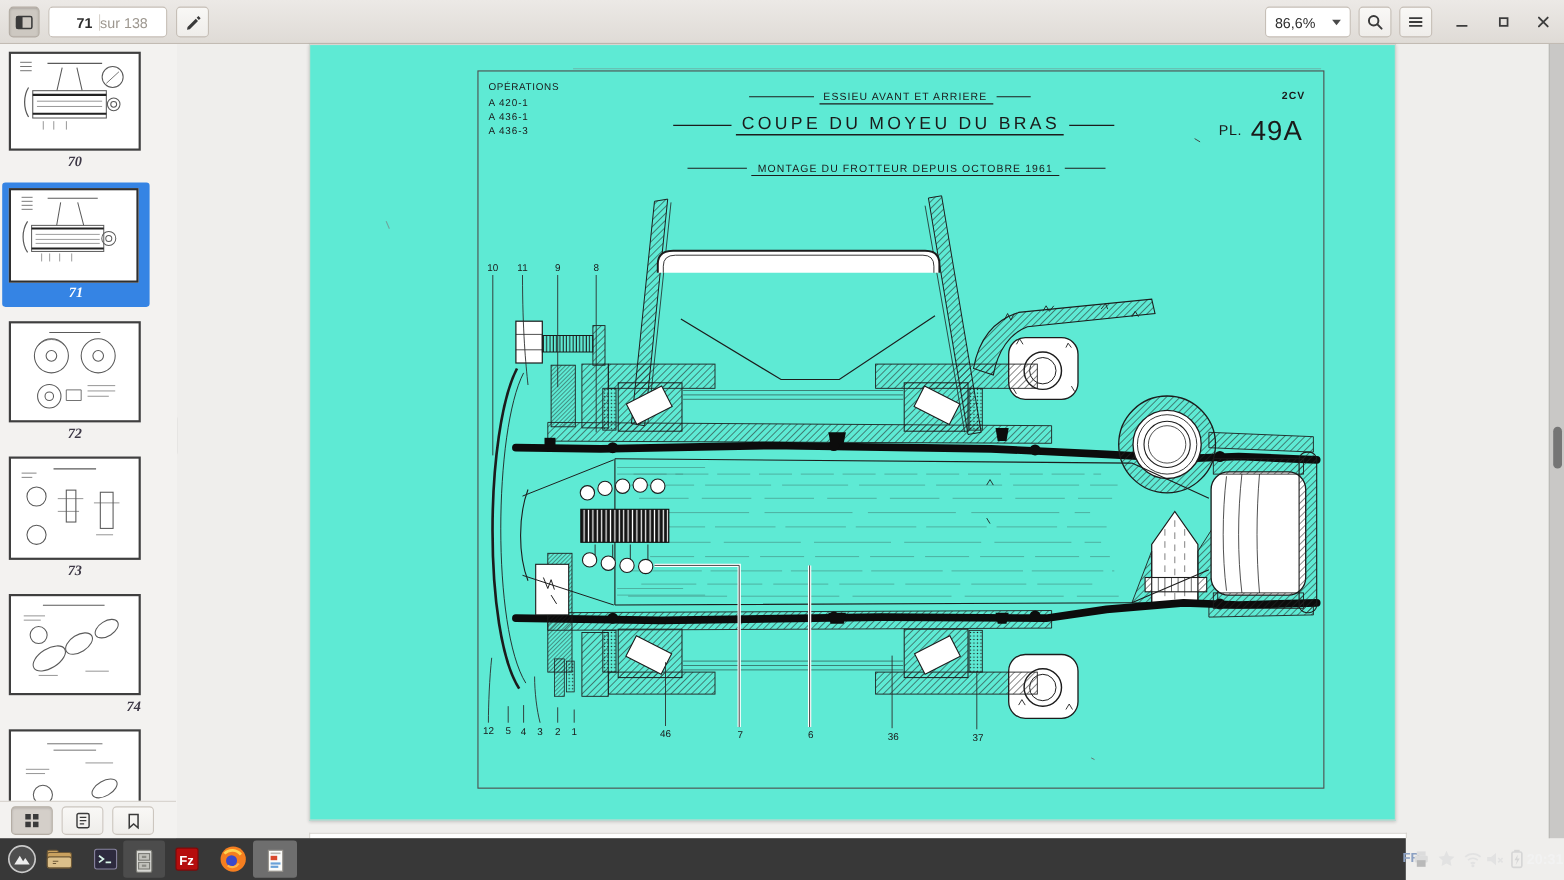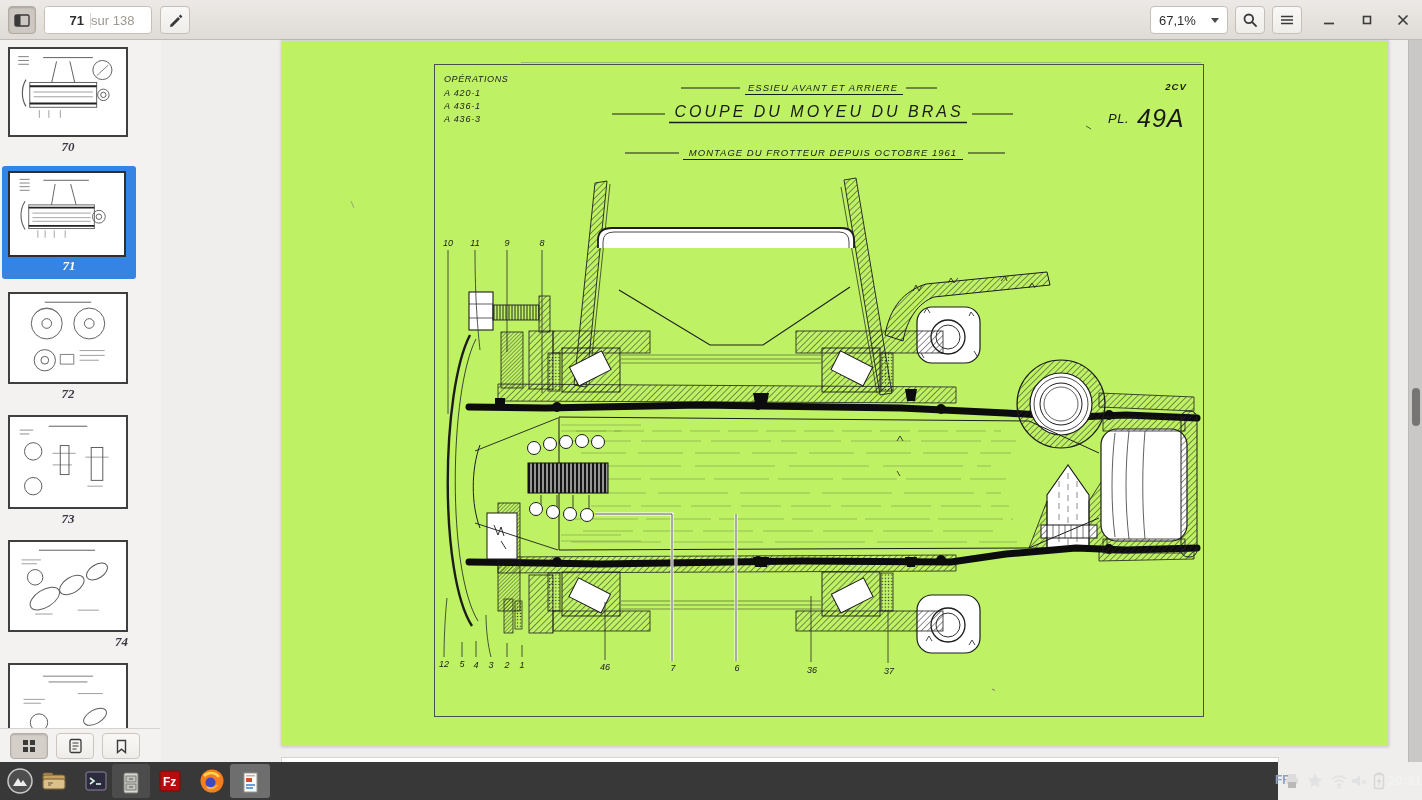--- a/index.html
+++ b/index.html
@@ -36,22 +36,22 @@
   .sel-box{position:absolute;left:2px;top:126px;width:134px;height:113px;background:#3584e4;border-radius:3px;}
   .sel-box .thumbwrap{position:absolute;left:6px;top:5px;width:118px;border:2px solid #2f2f2f;}
   .sel-box .thumb-label{left:0;width:134px;top:92px;color:#ffffff;}
   .side-scroll{position:absolute;right:6px;top:338px;width:7px;height:36px;border-radius:4px;background:#8d8d8d;}
   .side-tabs{position:absolute;left:0;bottom:0;width:160px;height:34px;background:#f3f2f0;
     border-top:1px solid #d6d2cd;z-index:5;}
   .tbtn{position:absolute;top:4px;width:38px;height:26px;border:1px solid #ccc6bf;border-radius:4px;
     background:linear-gradient(#f9f8f6,#efedea);display:flex;align-items:center;justify-content:center;}
   .tbtn.active{background:#d4cfc9;border-color:#b5aea5;box-shadow:inset 0 1px 2px rgba(0,0,0,.15);}
   .canvas{position:absolute;left:161px;top:0;width:1261px;height:722px;background:#efeeec;}
-  .page{position:absolute;left:120px;top:0;width:1108px;height:706px;background:#bef264;
-    border:1px solid #d8d5d0;box-shadow:0 1px 3px rgba(0,0,0,.18);font-style:italic;}
+  .page{position:absolute;left:120px;top:0;width:988px;height:706px;background:#5eead4;
+    border:1px solid #d8d5d0;box-shadow:0 1px 3px rgba(0,0,0,.18);}
   .page-next{position:absolute;left:120px;top:717px;width:998px;height:5px;background:#ffffff;
     border:1px solid #d8d5d0;border-bottom:none;}
   .vscroll{position:absolute;right:0;top:0;width:14px;height:722px;background:#c9c8c6;border-left:1px solid #bab8b5;}
   .vthumb{position:absolute;left:3px;top:348px;width:8px;height:38px;background:#757575;border-radius:4px;}
   
   .taskbar{position:absolute;left:0;top:762px;width:1278px;height:38px;background:#383838;}
   .task-icon{position:absolute;top:5px;width:28px;height:28px;}
   .task-tile{position:absolute;top:2px;height:34px;border-radius:3px;}
   .tray-txt{position:absolute;top:11px;font:700 12px "Liberation Sans",sans-serif;}
   .tray-ic{position:absolute;top:10px;width:18px;height:18px;}
@@ -73,21 +73,21 @@
     <div class="page-entry">
       <input value="71" style="">
       <span class="total">sur 138</span>
     </div>
     <div class="hb-btn" style="left:160px;width:30px;">
       <svg width="16" height="16" viewBox="0 0 16 16">
         <path d="M3.5 12.5 L11 5 L13 7 L5.5 14.5 L3 15 Z M11.8 4.2 L13.4 2.6 L15.4 4.6 L13.8 6.2 Z" fill="#3a3a3a"></path>
       </svg>
     </div>
     <div class="zoom-box">
-      <span class="zv">67,1%</span>
+      <span class="zv">86,6%</span>
       <span class="caret"></span>
     </div>
     <div class="hb-btn" style="left:1235px;width:30px;">
       <svg width="16" height="16" viewBox="0 0 16 16">
         <circle cx="6.8" cy="6.8" r="4.3" fill="none" stroke="#3a3a3a" stroke-width="1.8"></circle>
         <line x1="10.2" y1="10.2" x2="14" y2="14" stroke="#3a3a3a" stroke-width="1.8" stroke-linecap="round"></line>
       </svg>
     </div>
     <div class="hb-btn" style="left:1272px;width:30px;">
       <svg width="16" height="16" viewBox="0 0 16 16">

